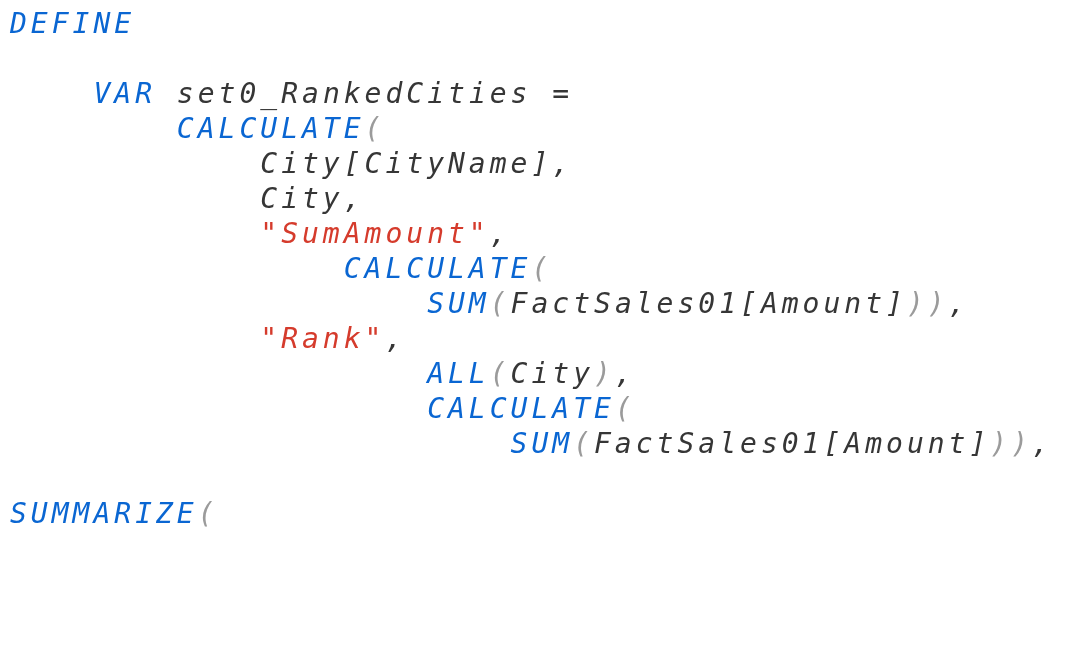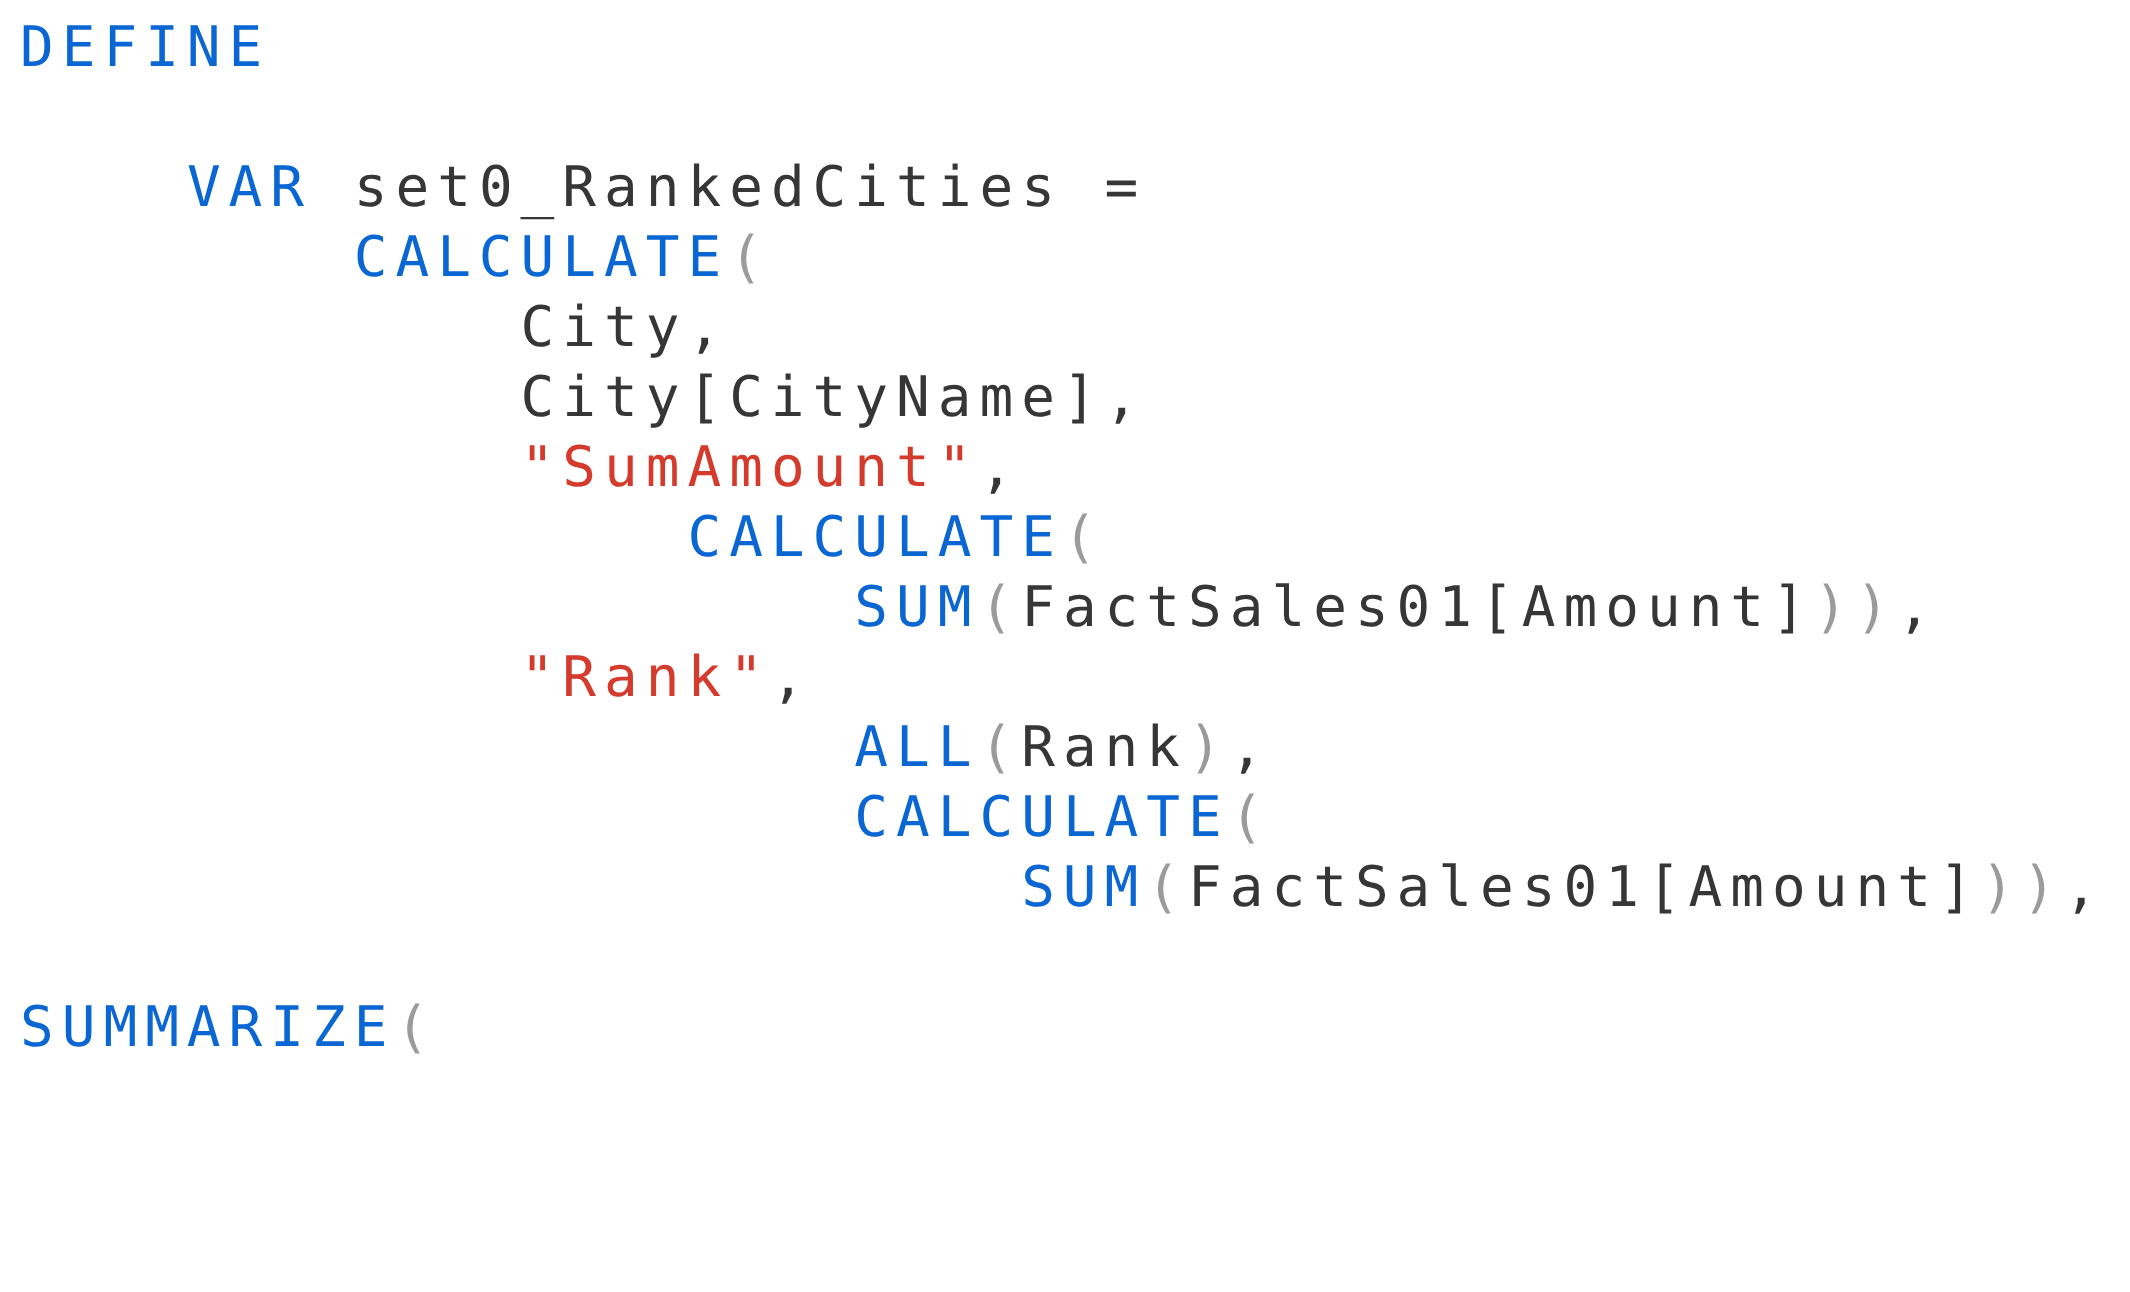--- a/index.html
+++ b/index.html
@@ -20,40 +20,41 @@
     left: 10px;
     font-family: "DejaVu Sans Mono", "Liberation Mono", monospace;
     font-size: 28px;
     line-height: 35px;
     letter-spacing: 4px;
     color: var(--pln, #363636);
   }
   .line {
     white-space: pre;
     height: 35px;
+    font-style: italic;
   }
   .tok-keyword { color: var(--kw, #0a66d2); }
   .tok-string  { color: var(--str, #d53b2c); }
   .tok-plain   { color: var(--pln, #363636); }
   .tok-paren   { color: var(--par, #9b9b9b); }
 </style>
 </head>
 <body style="background: rgb(255, 255, 255);">
 
 <div class="screen">
   <div class="code-block" id="code">
       <div class="line"><span class="tok-keyword">DEFINE</span></div>
       <div class="line"> </div>
       <div class="line"><span class="tok-plain">    </span><span class="tok-keyword">VAR</span><span class="tok-plain"> set0_RankedCities =</span></div>
       <div class="line"><span class="tok-plain">        </span><span class="tok-keyword">CALCULATE</span><span class="tok-paren">(</span></div>
+      <div class="line"><span class="tok-plain">            City[CityName],</span></div>
       <div class="line"><span class="tok-plain">            City,</span></div>
-      <div class="line"><span class="tok-plain">            City[CityName],</span></div>
       <div class="line"><span class="tok-plain">            </span><span class="tok-string">"SumAmount"</span><span class="tok-plain">,</span></div>
       <div class="line"><span class="tok-plain">                </span><span class="tok-keyword">CALCULATE</span><span class="tok-paren">(</span></div>
       <div class="line"><span class="tok-plain">                    </span><span class="tok-keyword">SUM</span><span class="tok-paren">(</span><span class="tok-plain">FactSales01[Amount]</span><span class="tok-paren">))</span><span class="tok-plain">,</span></div>
       <div class="line"><span class="tok-plain">            </span><span class="tok-string">"Rank"</span><span class="tok-plain">,</span></div>
-      <div class="line"><span class="tok-plain">                    </span><span class="tok-keyword">ALL</span><span class="tok-paren">(</span><span class="tok-plain">Rank</span><span class="tok-paren">)</span><span class="tok-plain">,</span></div>
+      <div class="line"><span class="tok-plain">                    </span><span class="tok-keyword">ALL</span><span class="tok-paren">(</span><span class="tok-plain">City</span><span class="tok-paren">)</span><span class="tok-plain">,</span></div>
       <div class="line"><span class="tok-plain">                    </span><span class="tok-keyword">CALCULATE</span><span class="tok-paren">(</span></div>
       <div class="line"><span class="tok-plain">                        </span><span class="tok-keyword">SUM</span><span class="tok-paren">(</span><span class="tok-plain">FactSales01[Amount]</span><span class="tok-paren">))</span><span class="tok-plain">,</span></div>
       <div class="line"> </div>
       <div class="line"><span class="tok-keyword">SUMMARIZE</span><span class="tok-paren">(</span></div>
     </div>
 </div>
 
 </body></html>

